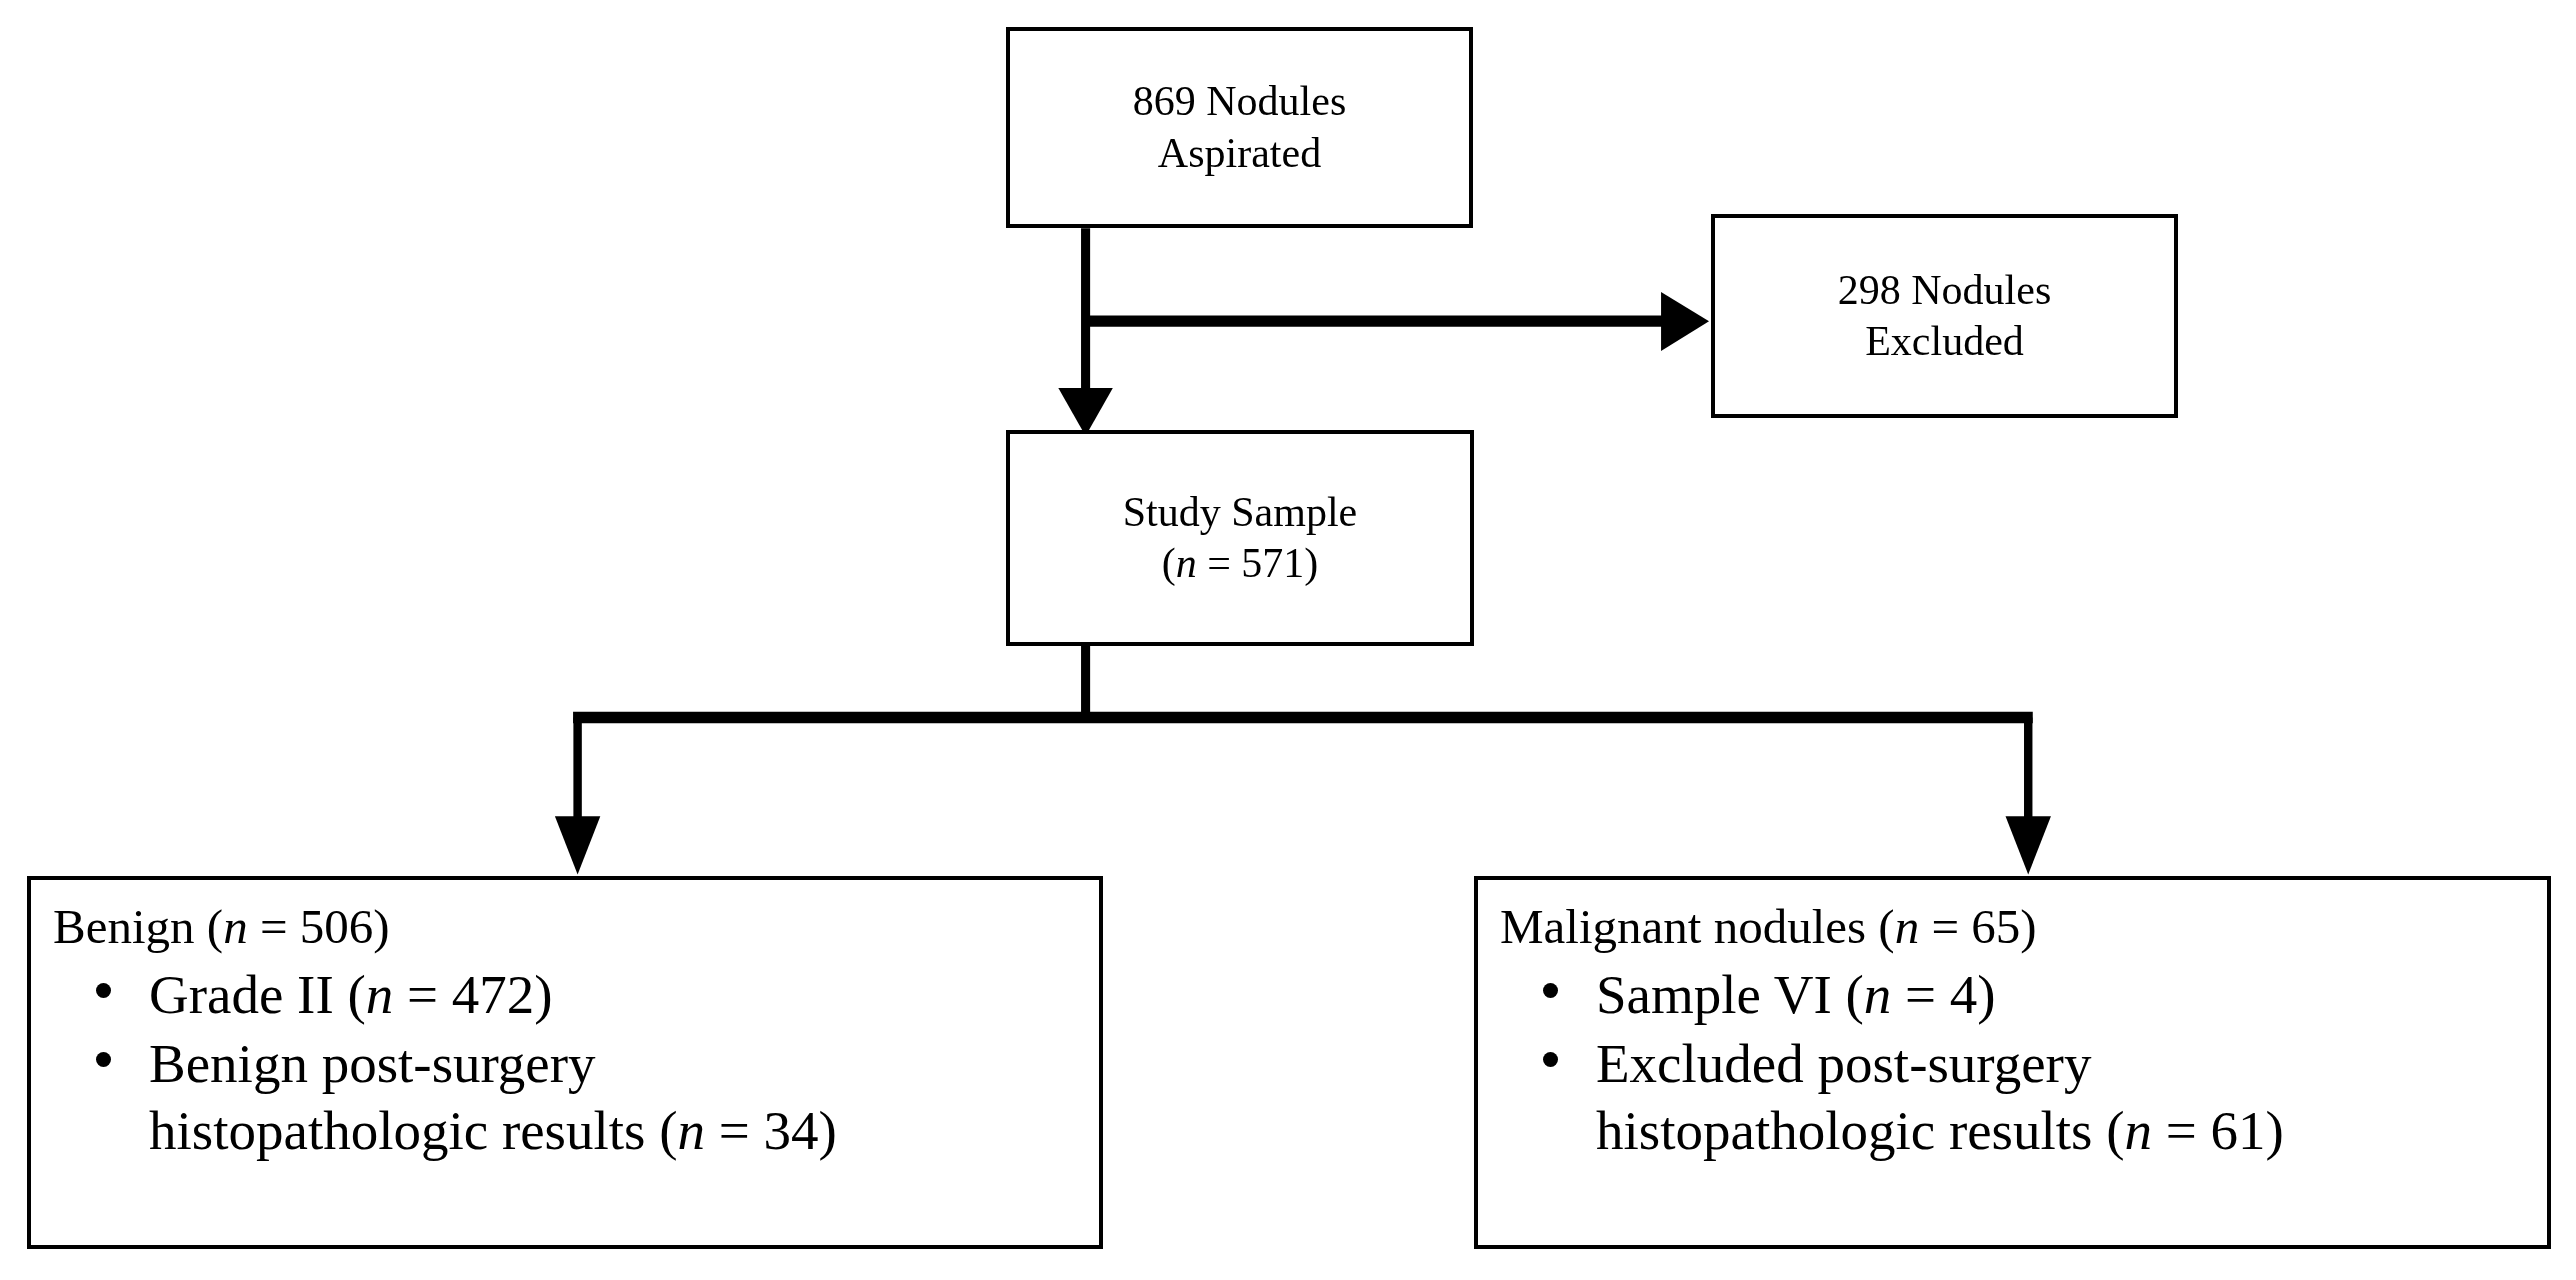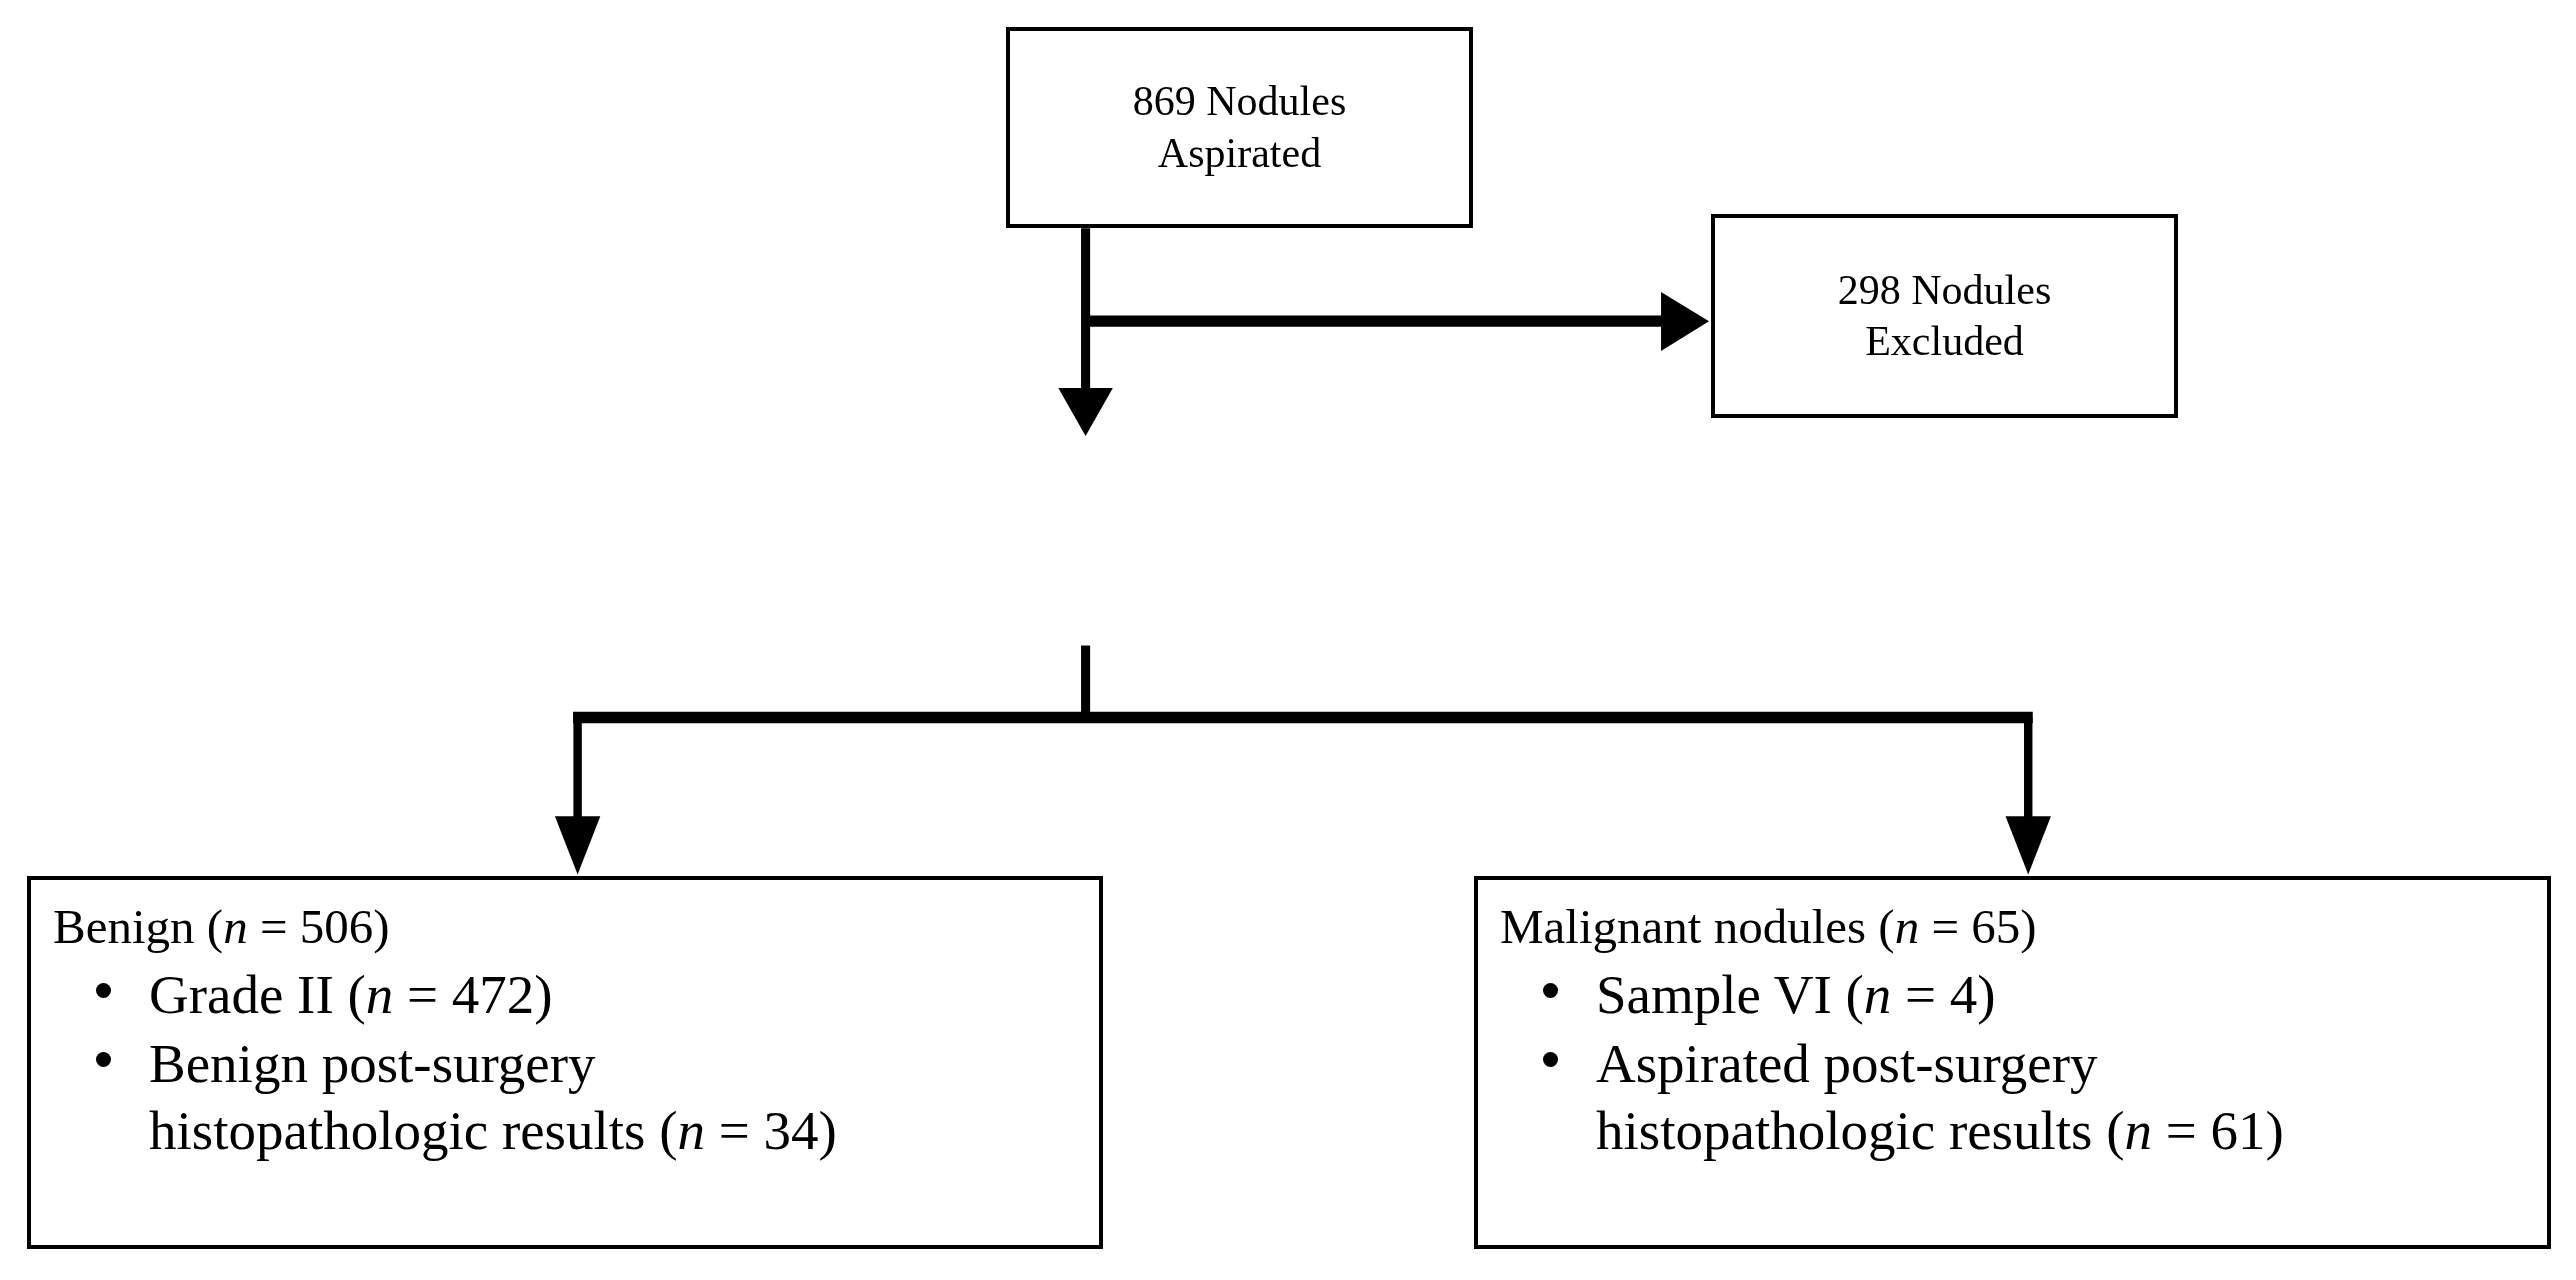--- a/index.html
+++ b/index.html
@@ -110,39 +110,43 @@
   <div class="node node-centered" style="left:1006px; top:27px; width:467px; height:201px;">
     <div class="nline">869 Nodules</div>
     <div class="nline">Aspirated</div>
   </div>
 
   <div class="node node-centered" style="left:1703px; top:214px; width:467px; height:204px;margin-left:8px;">
     <div class="nline">298 Nodules</div>
     <div class="nline">Excluded</div>
   </div>
 
+  <div class="node node-centered" style="left:1006px; top:430px; width:468px; height:216px;">
+    <div class="nline">Study Sample</div>
+    <div class="nline"><span>(</span><span class="ital">n</span><span> = 571)</span></div>
+  </div>
 
   <div class="node node-list" style="left:27px; top:876px; width:1076px; height:373px;">
     <div class="headline"><span>Benign (</span><span class="ital">n</span><span> = 506)</span></div>
     <ul class="bullets">
       <li>
         <span class="bullet-dot"></span><span>Grade II (</span><span class="ital">n</span><span> = 472)</span>
       </li>
       <li>
         <span class="bullet-dot"></span><span>Benign post-surgery</span><br><span>histopathologic results (</span><span class="ital">n</span><span> = 34)</span>
       </li>
     </ul>
   </div>
 
   <div class="node node-list" style="left:1474px; top:876px; width:1077px; height:373px;">
     <div class="headline"><span>Malignant nodules (</span><span class="ital">n</span><span> = 65)</span></div>
     <ul class="bullets">
       <li>
         <span class="bullet-dot"></span><span>Sample VI (</span><span class="ital">n</span><span> = 4)</span>
       </li>
       <li>
-        <span class="bullet-dot"></span><span>Aspirated post-surgery</span><br><span>histopathologic results (</span><span class="ital">n</span><span> = 61)</span>
+        <span class="bullet-dot"></span><span>Excluded post-surgery</span><br><span>histopathologic results (</span><span class="ital">n</span><span> = 61)</span>
       </li>
     </ul>
   </div>
 
 </div>
 
 
 </body></html>

